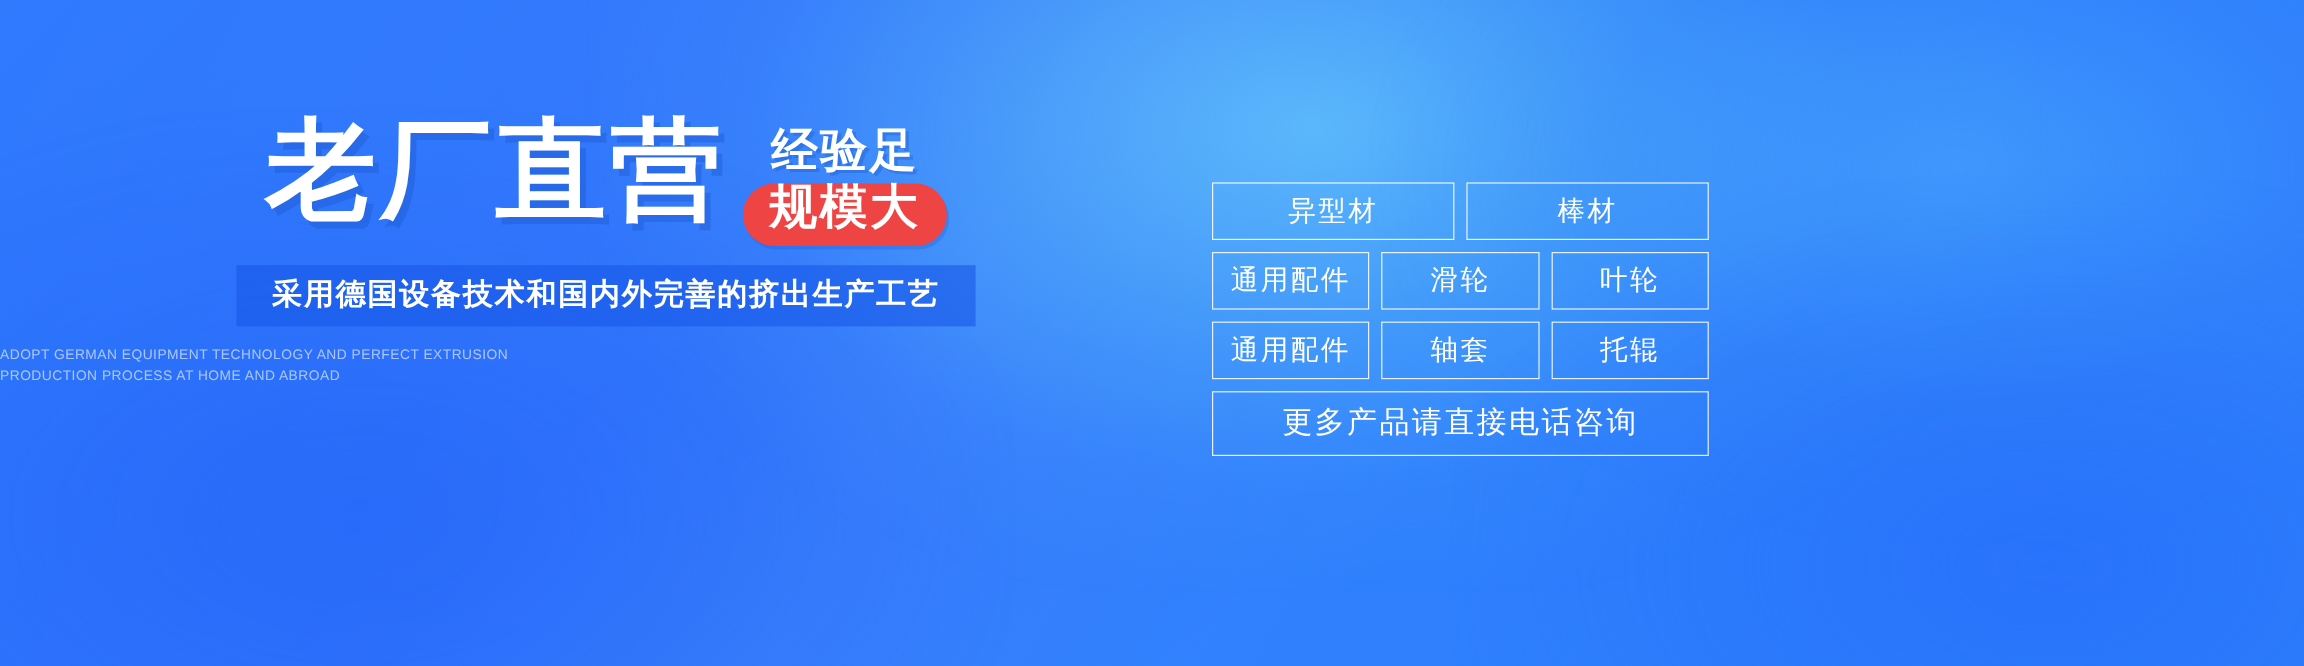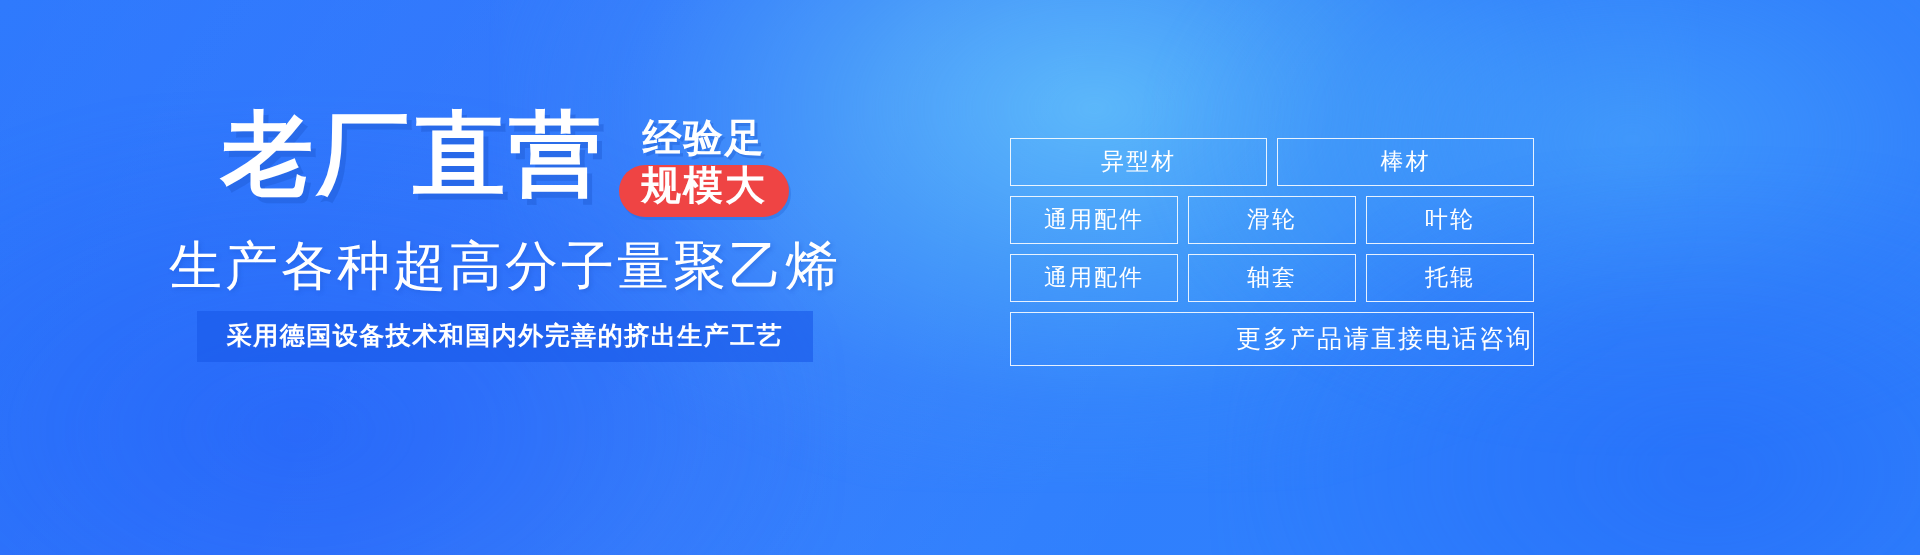--- a/index.html
+++ b/index.html
@@ -81,23 +81,23 @@
     background: linear-gradient(118deg,
                 rgba(255,255,255,0.0) 0%,
                 rgba(255,255,255,0.05) 42%,
                 rgba(255,255,255,0.0) 64%);
   }
 
   
   .left-block {
     position: absolute;
     left: 0;
-    top: 108px;
+    top: 96px;
     width: 1010px;
-    text-align: center;
+    text-align: left;
   }
 
   .headline-row {
     display: flex;
     align-items: flex-start;
     justify-content: center;
     gap: 14px;
   }
   .headline-main {
     font-size: 92px;
@@ -170,22 +170,22 @@
     letter-spacing: 0.4px;
     line-height: 1.55;
     color: rgba(255,255,255,0.60);
     white-space: nowrap;
   }
 
   
   .grid-block {
     position: absolute;
     left: 1010px;
-    top: 138px;
-    width: 524px;
+    top: 152px;
+    width: 414px;
   }
   .grid-row {
     display: flex;
     gap: 10px;
     margin-bottom: 10px;
   }
   .chip {
     flex: 1;
     border: 1px solid rgba(255,255,255,0.88);
     color: #ffffff;
@@ -197,21 +197,21 @@
     background: transparent;
     box-sizing: border-box;
     white-space: nowrap;
   }
   .chip-wide {
     width: 100%;
     border: 1px solid rgba(255,255,255,0.88);
     color: #ffffff;
     font-size: 25px;
     letter-spacing: 2px;
-    text-align: right;
+    text-align: center;
     padding: 13px 0 14px;
     line-height: 1;
     background: transparent;
     box-sizing: border-box;
     white-space: nowrap;
   }
 </style>
 </head>
 <body>
 
@@ -228,26 +228,29 @@
 
     <div class="headline-row">
       <div class="headline-main">老厂直营</div>
 
       <div class="headline-side">
         <div class="tag-plain">经验足</div>
         <div class="tag-badge">规模大</div>
       </div>
     </div>
 
-    <div class="subheadline">生产各种超高分子量聚乙烯</div>
 
     <div class="strip-wrap">
       <div class="strip">采用德国设备技术和国内外完善的挤出生产工艺</div>
     </div>
 
+    <div class="eng-lines">
+      <div>ADOPT GERMAN EQUIPMENT TECHNOLOGY AND PERFECT EXTRUSION</div>
+      <div>PRODUCTION PROCESS AT HOME AND ABROAD</div>
+    </div>
 
   </div>
 
   <div class="grid-block">
 
     <div class="grid-row">
       <div class="chip">异型材</div>
       <div class="chip">棒材</div>
     </div>
 

